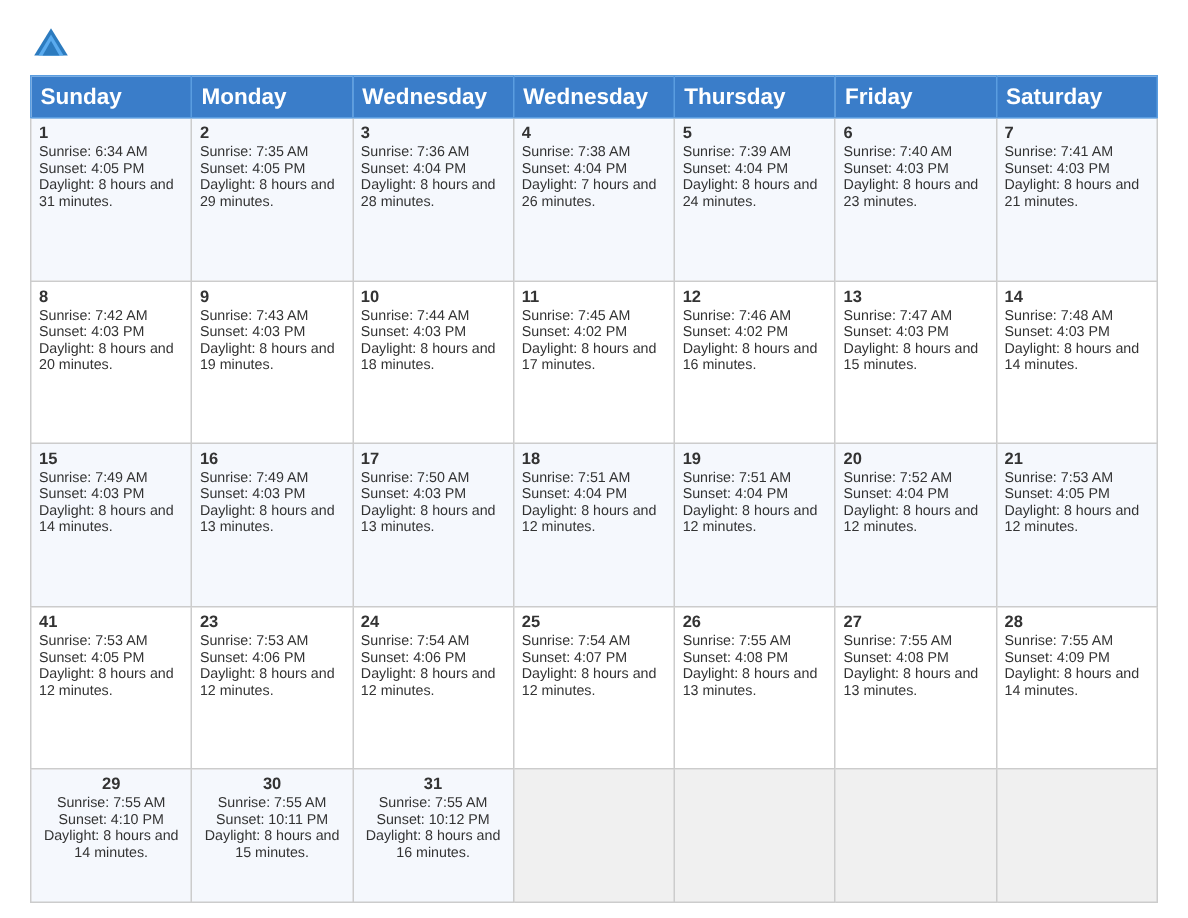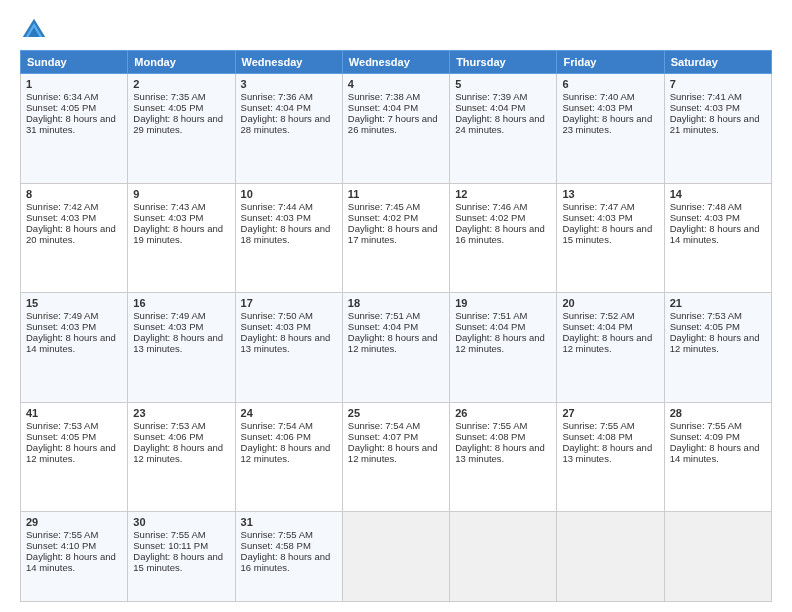--- a/index.html
+++ b/index.html
@@ -64,21 +64,21 @@
       flex: 1;
       border-collapse: collapse;
       width: 100%;
       table-layout: fixed;
     }
     .calendar th {
       background-color: #3a7dc9;
       color: white;
       text-align: left;
       padding: 5px 6px;
-      font-size: 11px;
+      font-size: 15px;
       font-weight: bold;
       border: 1px solid #5a9de0;
     }
     .calendar td {
       border: 1px solid #ccc;
       vertical-align: top;
       padding: 4px 5px;
       font-size: 9.5px;
       color: #333;
       background: #fff;
@@ -94,20 +94,21 @@
       font-size: 11px;
       font-weight: bold;
       display: block;
       margin-bottom: 1px;
     }
     .empty-cell {
       background: #f0f0f0 !important;
     }
     .last-row td {
       height: 72px;
+      text-align: center;
     }
   </style>
 </head>
 <body>
 
 <div class="page">
   <div class="header">
     <div class="logo">
       <svg class="logo-icon" viewBox="0 0 40 40">
         <polygon points="20,4 36,30 4,30" fill="#2c7bbf"></polygon>
@@ -170,21 +171,21 @@
           <td><span class="day-num">23</span><span>Sunrise: 7:53 AM</span><br><span>Sunset: 4:06 PM</span><br><span>Daylight: 8 hours and 12 minutes.</span></td>
           <td><span class="day-num">24</span><span>Sunrise: 7:54 AM</span><br><span>Sunset: 4:06 PM</span><br><span>Daylight: 8 hours and 12 minutes.</span></td>
           <td><span class="day-num">25</span><span>Sunrise: 7:54 AM</span><br><span>Sunset: 4:07 PM</span><br><span>Daylight: 8 hours and 12 minutes.</span></td>
           <td><span class="day-num">26</span><span>Sunrise: 7:55 AM</span><br><span>Sunset: 4:08 PM</span><br><span>Daylight: 8 hours and 13 minutes.</span></td>
           <td><span class="day-num">27</span><span>Sunrise: 7:55 AM</span><br><span>Sunset: 4:08 PM</span><br><span>Daylight: 8 hours and 13 minutes.</span></td>
           <td><span class="day-num">28</span><span>Sunrise: 7:55 AM</span><br><span>Sunset: 4:09 PM</span><br><span>Daylight: 8 hours and 14 minutes.</span></td>
         </tr>
         <tr class="last-row">
           <td><span class="day-num">29</span><span>Sunrise: 7:55 AM</span><br><span>Sunset: 4:10 PM</span><br><span>Daylight: 8 hours and 14 minutes.</span></td>
           <td><span class="day-num">30</span><span>Sunrise: 7:55 AM</span><br><span>Sunset: 10:11 PM</span><br><span>Daylight: 8 hours and 15 minutes.</span></td>
-          <td><span class="day-num">31</span><span>Sunrise: 7:55 AM</span><br><span>Sunset: 4:58 PM</span><br><span>Daylight: 8 hours and 16 minutes.</span></td>
+          <td><span class="day-num">31</span><span>Sunrise: 7:55 AM</span><br><span>Sunset: 10:12 PM</span><br><span>Daylight: 8 hours and 16 minutes.</span></td>
           <td class="empty-cell"></td>
           <td class="empty-cell"></td>
           <td class="empty-cell"></td>
           <td class="empty-cell"></td>
         </tr>
       </tbody>
   </table>
 </div>
 
 </body></html>

